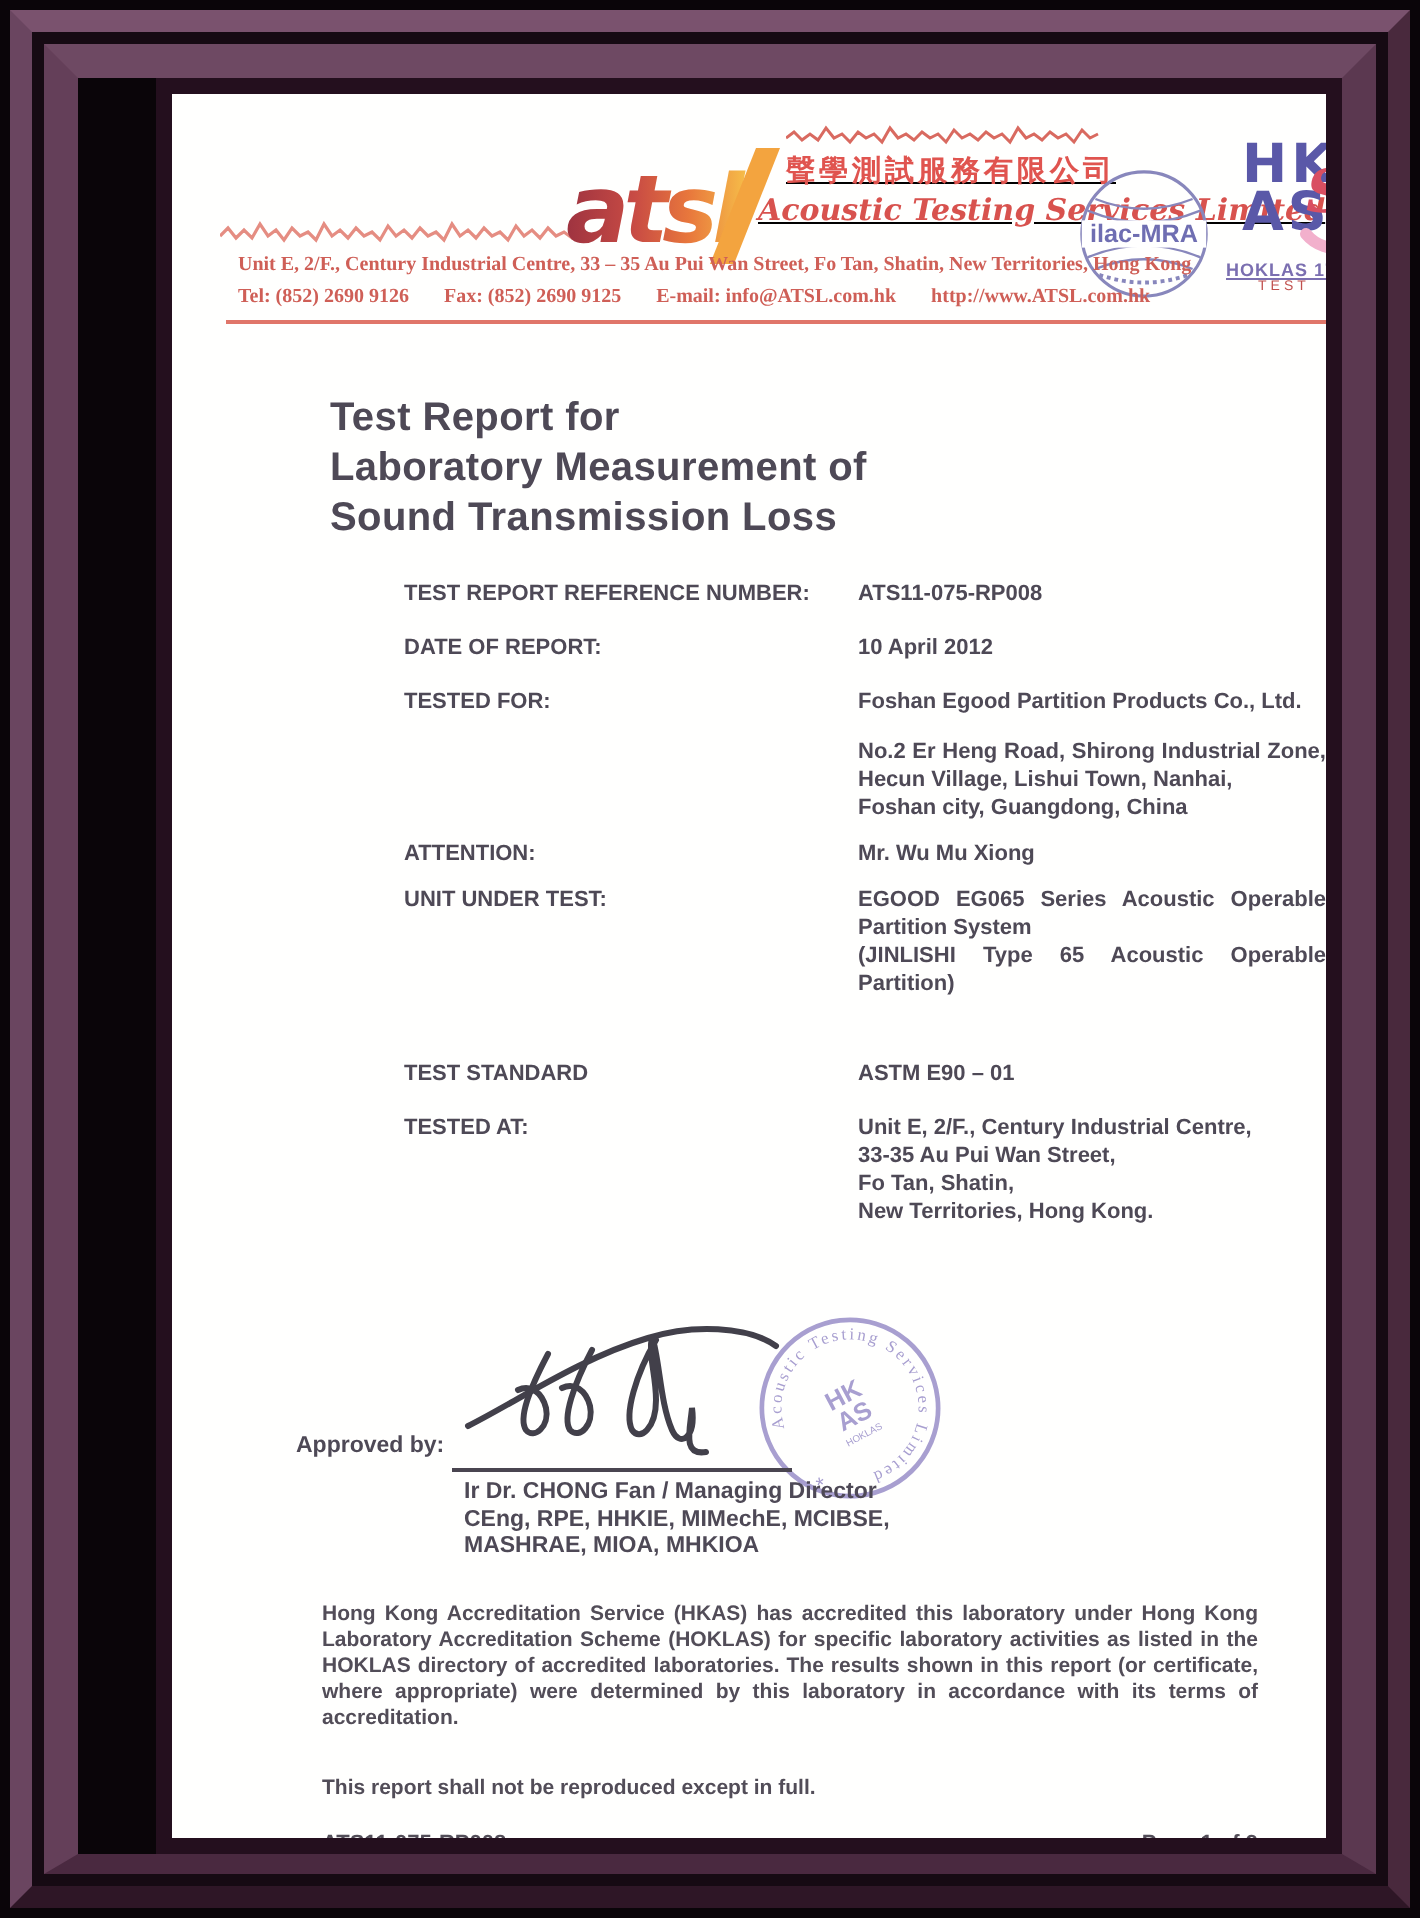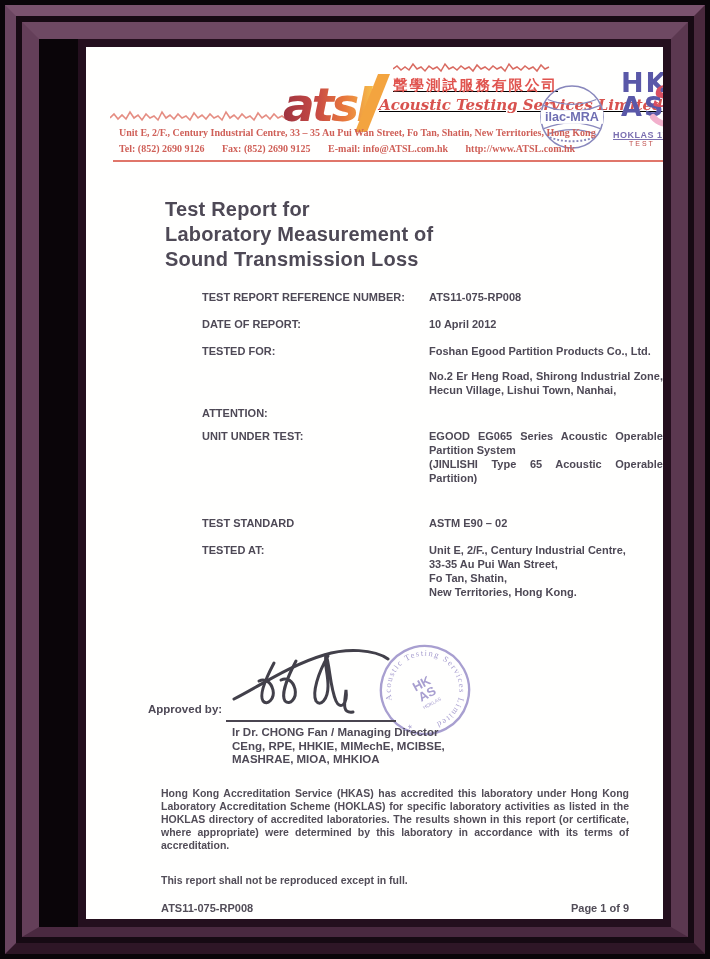--- a/index.html
+++ b/index.html
@@ -148,37 +148,39 @@
           </div>
           <div class="frow mb11">
             <div class="flabel">TESTED FOR:</div>
             <div class="fvalue">Foshan Egood Partition Products Co., Ltd.</div>
           </div>
           <div class="frow mb9">
             <div class="flabel"></div>
             <div class="fvalue addr-lines">
                       <div>No.2 Er Heng Road, Shirong Industrial Zone,</div>
                       <div>Hecun Village, Lishui Town, Nanhai,</div>
+                      <div>Foshan city, Guangdong, China</div>
                     </div>
           </div>
           <div class="frow mb9">
             <div class="flabel">ATTENTION:</div>
+            <div class="fvalue">Mr. Wu Mu Xiong</div>
           </div>
           <div class="frow mb31">
             <div class="flabel">UNIT UNDER TEST:</div>
             <div class="fvalue unit-lines">
                       <div>EGOOD EG065 Series Acoustic Operable</div>
                       <div>Partition System</div>
                       <div>(JINLISHI Type 65 Acoustic Operable</div>
                       <div>Partition)</div>
                     </div>
           </div>
           <div class="frow mb13">
             <div class="flabel">TEST STANDARD</div>
-            <div class="fvalue">ASTM E90 – 02</div>
+            <div class="fvalue">ASTM E90 – 01</div>
           </div>
           <div class="frow">
             <div class="flabel">TESTED AT:</div>
             <div class="fvalue">
                       <div>Unit E, 2/F., Century Industrial Centre,</div>
                       <div>33-35 Au Pui Wan Street,</div>
                       <div>Fo Tan, Shatin,</div>
                       <div>New Territories, Hong Kong.</div>
                     </div>
           </div>

